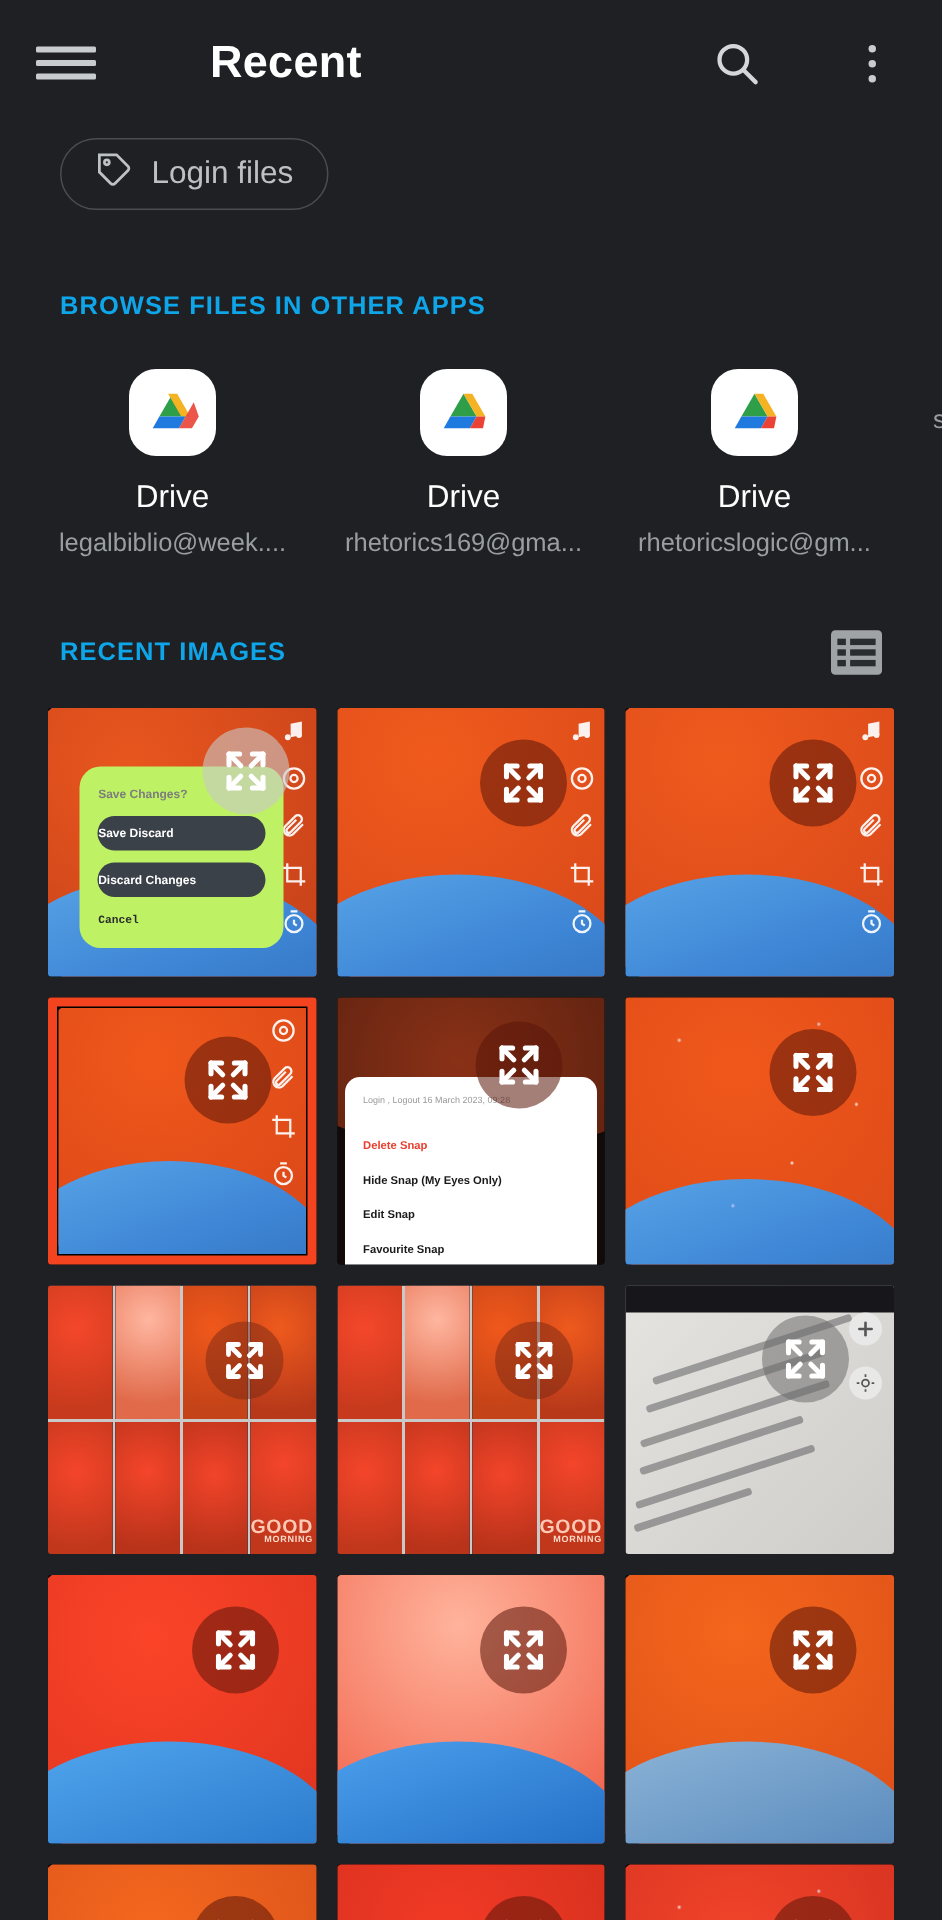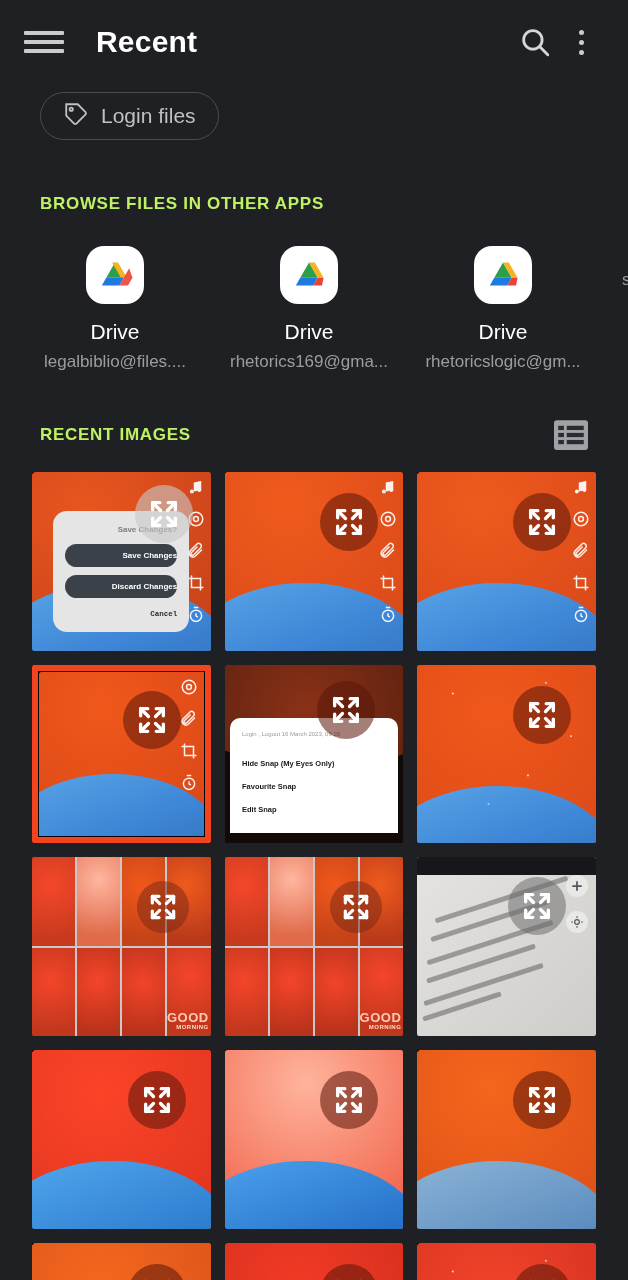--- a/index.html
+++ b/index.html
@@ -5,40 +5,40 @@
   * { box-sizing: border-box; margin: 0; padding: 0; }
   html, body {
     width: 628px; height: 1280px;
     background: #1e2023;
     font-family: "Liberation Sans", sans-serif;
     overflow: hidden;
   }
   #app { width: 628px; height: 1280px; position: relative; background: #1e2023; overflow: hidden; }
 
   
-  .topbar { height: 84px; display: flex; align-items: center; padding: 0 24px; background: #1e2023; }
+  .topbar { height: 84px; display: flex; align-items: center; padding: 0 24px; background: #1e2023; gap: 44px; }
   .hamburger { width: 40px; height: 40px; display: flex; flex-direction: column; justify-content: center; gap: 5px; cursor: pointer; }
   .hamburger i { display: block; height: 4px; background: #c9ccce; border-radius: 1px; }
   .title { color: #ffffff; font-size: 30px; font-weight: bold; margin-left: 32px; letter-spacing: .2px; }
   .spacer { flex: 1; }
   .icon-btn { width: 46px; height: 46px; display: flex; align-items: center; justify-content: center; cursor: pointer; }
   .kebab { display: flex; flex-direction: column; gap: 5px; align-items: center; }
   .kebab span { width: 5px; height: 5px; border-radius: 50%; background: #c9ccce; display: block; }
 
   
   .chips { display: flex; gap: 12px; padding: 8px 40px 0 40px; }
   .chip {
     height: 48px; border: 1px solid #4a4d50; border-radius: 26px;
     display: flex; align-items: center; gap: 12px; padding: 0 22px;
     color: #bdc1c4; font-size: 21px; cursor: pointer; background: transparent;
   }
 
   
   .sec-head {
-    color: #bef264; font-size: 17px; font-weight: bold; letter-spacing: .7px;
+    color: #0ea5e9; font-size: 17px; font-weight: bold; letter-spacing: .7px;
     padding: 0 40px;
   }
   .sec-head.browse { margin-top: 54px; }
   .sec-row { display: flex; align-items: center; justify-content: space-between; padding: 0 40px; margin-top: 48px; }
   .sec-row .sec-head { padding: 0; }
 
   
   .apps { display: flex; padding: 0 0 0 18px; margin-top: 32px; gap: 0; }
   .app { width: 194px; flex: 0 0 194px; display: flex; flex-direction: column; align-items: center; cursor: pointer; }
   .app.cut { flex: 0 0 120px; width: 120px; align-items: flex-start; padding-left: 22px; }
@@ -93,22 +93,22 @@
   .cell.small .expand { width: 52px; height: 52px; }
 
   
   .sidecol {
     position: absolute; right: 6px; top: 6px; display: flex; flex-direction: column; gap: 14px; align-items: center;
   }
   .sidecol .si { width: 18px; height: 18px; opacity: .92; }
 
   
   .dlg {
-    position: absolute; left: 12%; top: 22%; width: 76%; background: #e5e5e5;
-    border-radius: 14px; padding: 14px 12px 14px 12px; text-align: right;
+    position: absolute; left: 12%; top: 22%; width: 76%; background: #bef264;
+    border-radius: 14px; padding: 14px 12px 14px 12px; text-align: left;
   }
   .dlg .q { color: #7d7d7d; font-size: 8px; font-weight: bold; margin-bottom: 10px; }
   .dlg .b {
     background: #3b4148; color: #fff; font-size: 8px; font-weight: bold;
     border-radius: 20px; padding: 7px 0; margin-bottom: 8px;
   }
   .dlg .c { color: #2b2b2b; font-size: 7.5px; font-weight: bold; padding-top: 4px; font-family: Liberation Mono, monospace; }
 
   
   .snapmenu {
@@ -188,21 +188,21 @@
       <div class="app-icon">
         <svg width="40" height="40" viewBox="0 0 48 48">
           <polygon points="24,9 34.5,27.2 13.5,27.2" fill="#2e9e49"></polygon>
           <polygon points="34.5,27.2 24,9 31.2,9 41.7,27.2" fill="#f5b324" transform="translate(-3.5,0)"></polygon>
           <polygon points="13.5,27.2 34.5,27.2 29.2,36.5 8.2,36.5" fill="#1f7ae0"></polygon>
           <polygon points="34.5,27.2 41,15.8 45,27.2 39.6,36.5 29.2,36.5" fill="#ea4335" opacity=".9"></polygon>
           <polygon points="24,9 13.5,27.2 8.2,36.5 3,27.2" fill="#2e9e49" opacity="0"></polygon>
         </svg>
       </div>
       <div class="app-name">Drive</div>
-      <div class="app-sub">legalbiblio@files....</div>
+      <div class="app-sub">legalbiblio@week....</div>
     </div>
     <div class="app">
       <div class="app-icon">
         <svg width="40" height="40" viewBox="0 0 48 48">
           <polygon points="24,9 34.5,27.2 13.5,27.2" fill="#2e9e49"></polygon>
           <polygon points="31,9 41.5,27.2 34.5,27.2 24,9" fill="#f5b324"></polygon>
           <polygon points="13.5,27.2 34.5,27.2 29.2,36.5 8.2,36.5" fill="#1f7ae0"></polygon>
           <polygon points="41.5,27.2 39.6,36.5 29.2,36.5 34.5,27.2" fill="#ea4335"></polygon>
         </svg>
       </div>
@@ -267,21 +267,21 @@
               <path d="M6 2v16h16"></path>
               <path d="M2 6h16v16"></path>
             </svg>
           <svg class="si" viewBox="0 0 24 24" fill="none" stroke="#fff" stroke-width="2">
               <circle cx="12" cy="13" r="7.5"></circle>
               <path d="M12 9.5V13l2.5 1.8M9 2h6"></path>
             </svg>
         </div>
         <div class="dlg">
           <div class="q">Save Changes?</div>
-          <div class="b">Save Changes</div>
+          <div class="b">Save Discard</div>
           <div class="b">Discard Changes</div>
           <div class="c">Cancel</div>
         </div>
         <div class="expand" style="background:rgba(200,200,200,.6);right:10%;top:7%">
           <svg width="34" height="34" viewBox="0 0 24 24" fill="none" stroke="#fff" stroke-width="2.4" stroke-linecap="round" stroke-linejoin="round">
             <polyline points="9,4 4,4 4,9"></polyline>
               <polyline points="15,4 20,4 20,9"></polyline>
             <polyline points="9,20 4,20 4,15"></polyline>
               <polyline points="15,20 20,20 20,15"></polyline>
             <line x1="4" y1="4" x2="9.5" y2="9.5"></line>
@@ -418,23 +418,24 @@
     </div>
 
     <div class="cell">
       <div class="inner">
         <div class="ph" style="background:#120a08">
           <div class="cup" style="background:radial-gradient(circle at 45% 55%,#8a3117,#5e2210 75%);height:70%;top:-14%"></div>
         </div>
         <div class="snapmenu">
           <div class="hd">Login , Logout
 16 March 2023, 09:28</div>
+          <div class="mi danger">Delete Snap</div>
           <div class="mi">Hide Snap (My Eyes Only)</div>
+          <div class="mi">Edit Snap</div>
           <div class="mi">Favourite Snap</div>
-          <div class="mi">Edit Snap</div>
         </div>
         <div class="expand" style="right:16%;top:9%">
           <svg width="34" height="34" viewBox="0 0 24 24" fill="none" stroke="#fff" stroke-width="2.4" stroke-linecap="round" stroke-linejoin="round">
             <polyline points="9,4 4,4 4,9"></polyline>
               <polyline points="15,4 20,4 20,9"></polyline>
             <polyline points="9,20 4,20 4,15"></polyline>
               <polyline points="15,20 20,20 20,15"></polyline>
             <line x1="4" y1="4" x2="9.5" y2="9.5"></line>
               <line x1="20" y1="4" x2="14.5" y2="9.5"></line>
             <line x1="4" y1="20" x2="9.5" y2="14.5"></line>

